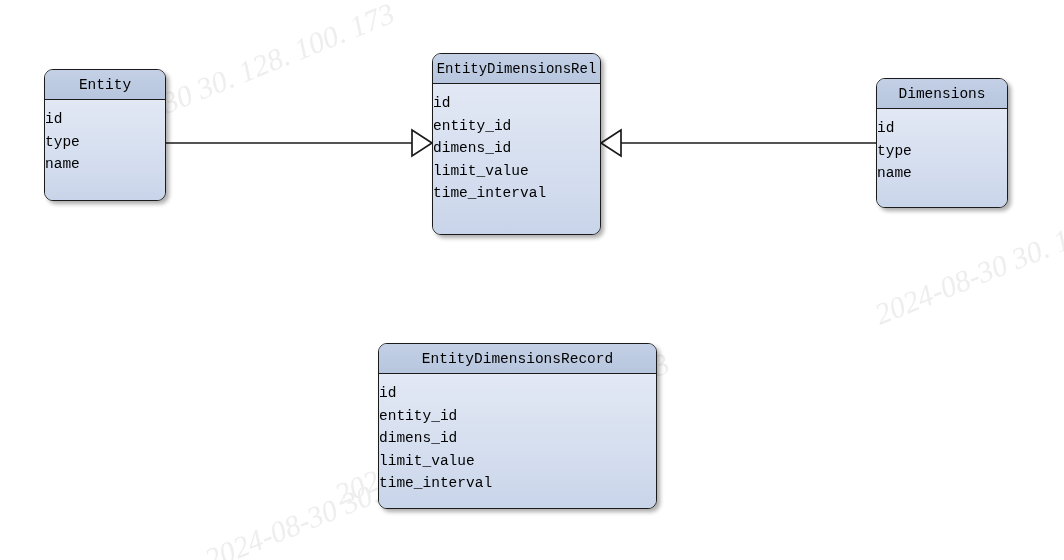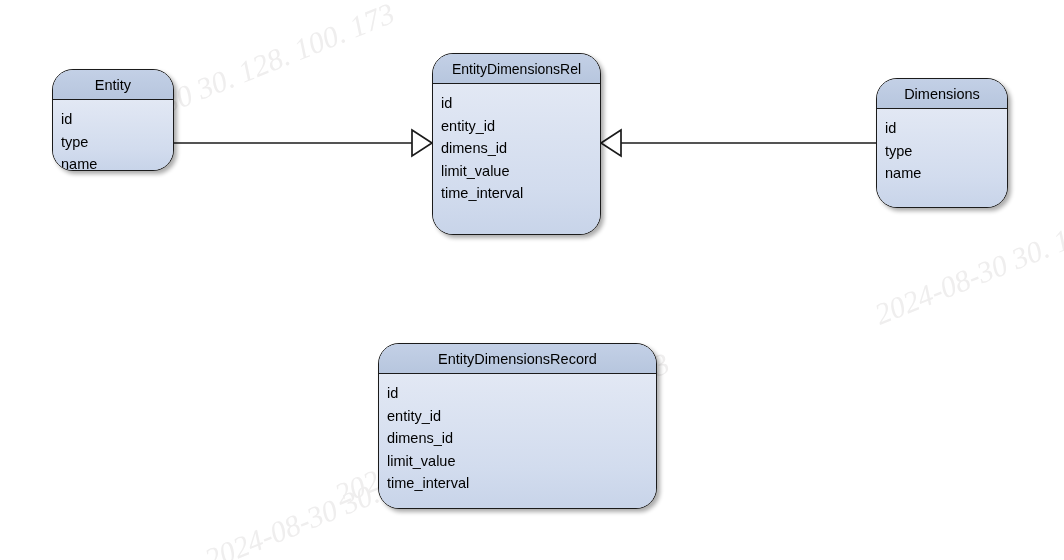--- a/index.html
+++ b/index.html
@@ -46,53 +46,54 @@
   .wm-a { left: 55px;  top: 130px; font-size: 30px; transform: rotate(-22deg); }
   .wm-b { left: 200px; top: 545px; font-size: 30px; transform: rotate(-22deg); }
   .wm-c { left: 870px; top: 300px; font-size: 30px; transform: rotate(-22deg); }
   .wm-d { left: 330px; top: 480px; font-size: 30px; transform: rotate(-22deg); }
 
   
   .entity {
     position: absolute;
     z-index: 3;
     border: 1.6px solid #1b1b1b;
-    border-radius: 21px;
+    border-radius: 9px;
     box-sizing: border-box;
     background: #dde4f0;
     box-shadow: 3px 3px 4px rgba(0,0,0,0.33);
     overflow: hidden;
+    font-family: Liberation Mono, monospace;
   }
   .entity-header {
     height: 30px;
     line-height: 30px;
     text-align: center;
     font-size: 14.5px;
     color: #000000;
     background: linear-gradient(to bottom, #c3d0e6 0%, #b7c6de 100%);
     border-bottom: 1.6px solid #1b1b1b;
     box-sizing: border-box;
     white-space: nowrap;
     overflow: hidden;
   }
   .entity-body {
     background: linear-gradient(to bottom, #e2e8f4 0%, #d2dcee 70%, #c8d4e9 100%);
-    padding: 8px 0 8px 8px;
+    padding: 8px 0 8px 0;
     box-sizing: border-box;
     height: calc(100% - 30px);
   }
   .attr {
     font-size: 14.5px;
     line-height: 22.6px;
     color: #000000;
     white-space: nowrap;
   }
 
   
-  #box-entity            { left: 52px;  top: 69px;  width: 122px; height: 102px; }
+  #box-entity            { left: 44px;  top: 69px;  width: 122px; height: 132px; }
   #box-entitydimensionsrel { left: 432px; top: 53px;  width: 169px; height: 182px; }
   #box-dimensions        { left: 876px; top: 78px;  width: 132px; height: 130px; }
   #box-entitydimensionsrecord { left: 378px; top: 343px; width: 279px; height: 166px; }
 
   #box-entitydimensionsrel .entity-header { font-size: 14px; }
 
   
   #edges {
     position: absolute;
     left: 0; top: 0;

